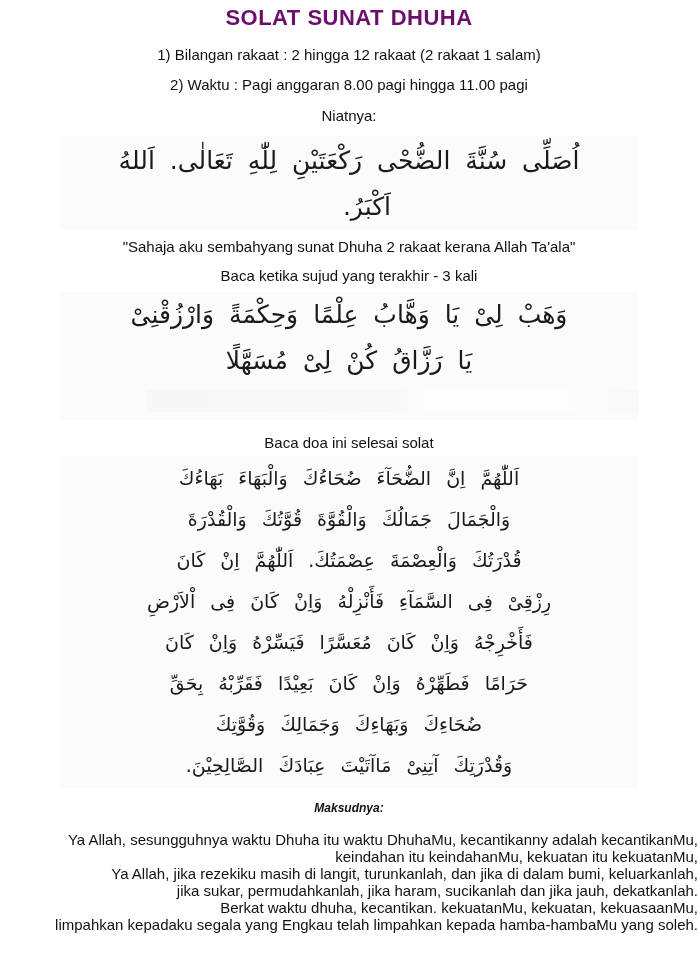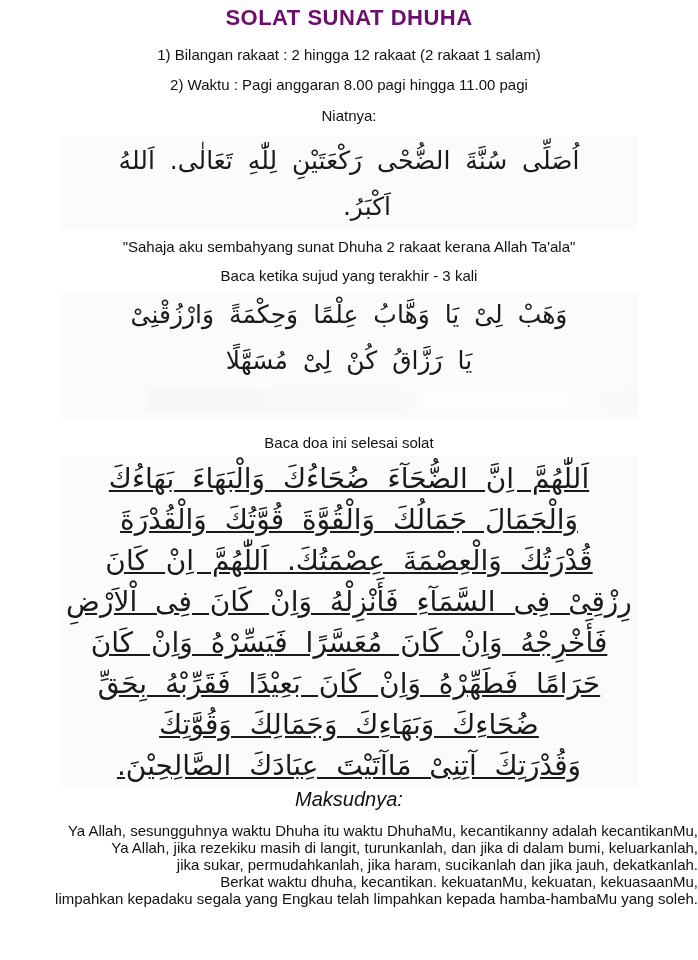--- a/index.html
+++ b/index.html
@@ -64,31 +64,31 @@
   .scan-smudge {
     height: 22px;
     margin-top: 6px;
     margin-left: 12px;
     width: 85%;
     background: linear-gradient(90deg, #f7f7f7 0%, #f8f8f8 50%, #fdfdfd 58%, #fdfdfd 84%, #f8f8f8 100%);
   }
 
   .doa-block { margin-top: 5px; padding: 2px 0 2px 0; }
   .doa-block .ar-line {
-    font-size: 28px;
+    font-size: 19px;
     line-height: 41px;
     word-spacing: 9px;
     text-align: center;
-    text-decoration: underline;
   }
 
   .maksud-label {
-    margin-top: 3px;
+    margin-top: 12px;
     font-style: italic;
-    font-size: 20px;
+    font-size: 12px;
+    font-weight: bold;
   }
   .maksud-para {
     margin-top: 14px;
     text-align: right;
     font-size: 15px;
     line-height: 17px;
   }
 </style>
 </head>
 <body>
@@ -127,19 +127,20 @@
     <div class="ar-line">فَأَخْرِجْهُ وَاِنْ كَانَ مُعَسَّرًا فَيَسِّرْهُ وَاِنْ كَانَ</div>
     <div class="ar-line">حَرَامًا فَطَهِّرْهُ وَاِنْ كَانَ بَعِيْدًا فَقَرِّبْهُ بِحَقِّ</div>
     <div class="ar-line">ضُحَاءِكَ وَبَهَاءِكَ وَجَمَالِكَ وَقُوَّتِكَ</div>
     <div class="ar-line">وَقُدْرَتِكَ آتِنِىْ مَاآتَيْتَ عِبَادَكَ الصَّالِحِيْنَ.</div>
   </div>
 
   <div class="line maksud-label">Maksudnya:</div>
 
   <div class="maksud-para">
     <div class="mline">Ya Allah, sesungguhnya waktu Dhuha itu waktu  DhuhaMu, kecantikanny adalah kecantikanMu,</div>
+    <div class="mline">keindahan itu keindahanMu, kekuatan itu kekuatanMu,</div>
     <div class="mline">Ya Allah, jika rezekiku masih di langit, turunkanlah, dan jika  di dalam bumi, keluarkanlah,</div>
     <div class="mline">jika sukar, permudahkanlah, jika haram, sucikanlah dan jika jauh, dekatkanlah.</div>
     <div class="mline">Berkat waktu dhuha, kecantikan. kekuatanMu, kekuatan, kekuasaanMu,</div>
     <div class="mline">limpahkan kepadaku segala yang Engkau telah limpahkan kepada hamba-hambaMu yang soleh.</div>
   </div>
 
 </div>
 
 </body></html>

